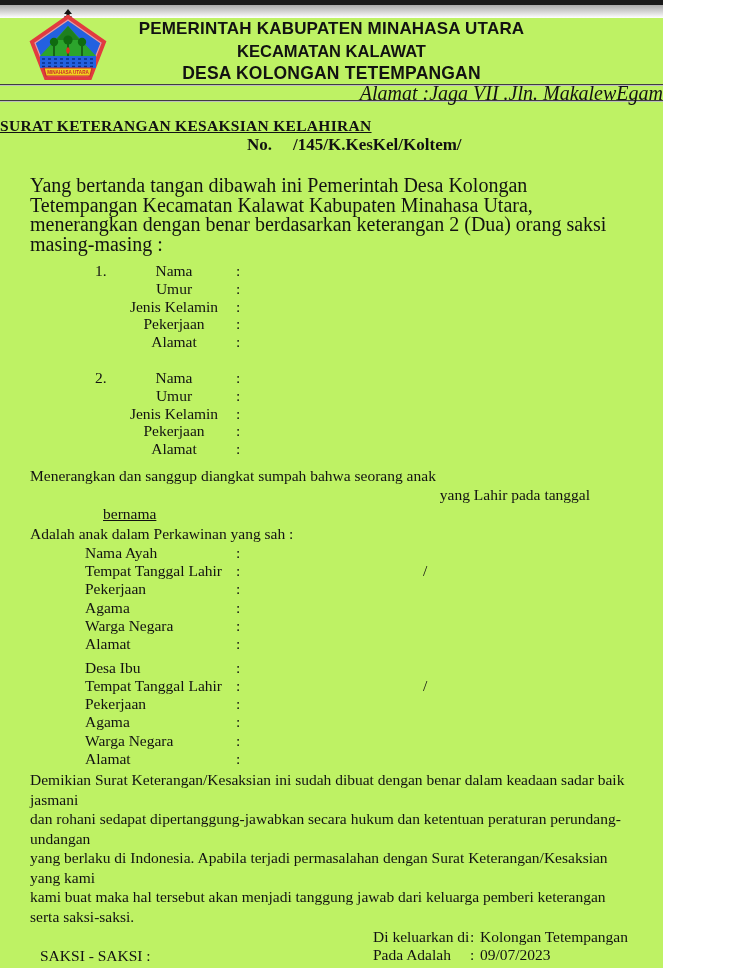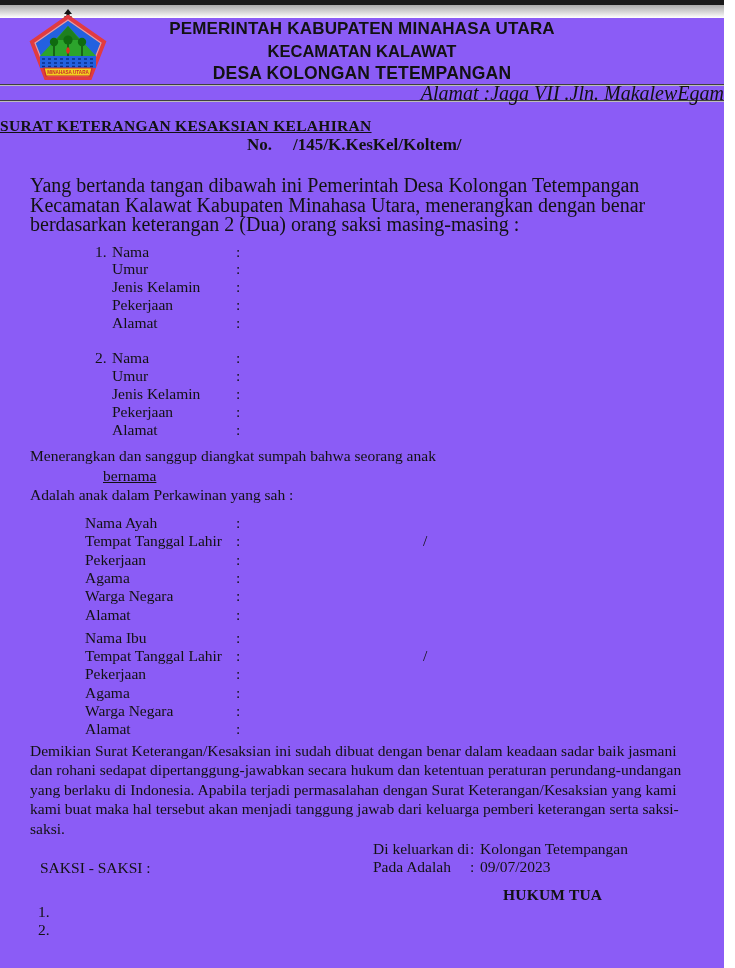--- a/index.html
+++ b/index.html
@@ -1,18 +1,18 @@
 <!DOCTYPE html>
 <html><head>
 <meta charset="utf-8">
 <style>
   * { margin:0; padding:0; box-sizing:border-box; }
   html,body { width:735px; height:968px; background:#ffffff; overflow:hidden;
               font-family:"Liberation Serif", serif; color:#121212; }
-  .page { position:relative; width:724px; height:968px; background:#8b5cf6; }
+  .page { position:relative; width:663px; height:968px; background:#bef264; }
 
   
   .topbar { height:5px; background:#191919; }
   .topshadow { height:13px; background:linear-gradient(#a9a9a9, #ffffff); }
 
   
   .header { position:relative; height:66px; text-align:center;
             font-family:"Liberation Sans", sans-serif; font-weight:bold; }
   .h-line1 { font-size:17px;   line-height:22px; letter-spacing:0.2px; }
   .h-line2 { font-size:16.5px; line-height:22px; }
@@ -31,31 +31,31 @@
   .no-gap { display:inline-block; width:21px; }
 
   .intro { margin:21px 32px 0 30px; font-size:20px; line-height:19.5px; }
 
   
   .wsection { margin-top:8px; }
   .wgroup { margin-left:95px; }
   .wgroup + .wgroup { margin-top:18px; }
   .frow { display:flex; height:17.8px; line-height:17.8px; font-size:15.5px; }
   .num { width:17px; }
-  .flabel { width:124px; }
+  .flabel { width:124px;text-align:center; }
   .colon { width:10px; }
   .fvalue { flex:1; }
 
   .statement { margin:8px 30px 0 30px; font-size:15.5px; line-height:19.2px; }
   .st-line1 { display:flex;flex-direction:column; }
   .st-right { margin-left:auto; margin-right:43px; }
   .st-line2 { padding-left:73px;text-decoration:underline; }
 
   .pgroup { margin-left:85px; }
-  .pgroup.father { margin-top:10px; }
+  .pgroup.father { margin-top:1px; }
   .pgroup.mother { margin-top:5px; }
   .prow { display:flex; height:18.3px; line-height:18.3px; font-size:15.5px; }
   .plabel { width:151px; }
   .pvalue { flex:1; }
   .slash { display:inline-block; margin-left:177px; }
 
   .closing { margin:2px 26px 0 30px; font-size:15.5px; line-height:19.5px; }
 
   
   .footer { position:relative; height:177px; font-size:15.5px; }
@@ -196,20 +196,21 @@
         <span class="flabel">Alamat</span>
         <span class="colon">:</span>
         <span class="fvalue"></span>
       </div>
     </div>
   </div>
 
   <div class="statement">
     <div class="st-line1">
       <span>Menerangkan dan sanggup diangkat sumpah bahwa seorang anak</span>
+      <span class="st-right">yang Lahir pada tanggal</span>
     </div>
     <div class="st-line2">bernama</div>
     <div class="st-line3">Adalah anak dalam Perkawinan yang sah :</div>
   </div>
 
   <div class="pgroup father">
     <div class="prow">
       <span class="plabel">Nama Ayah</span>
       <span class="colon">:</span>
       <span class="pvalue"></span>
@@ -236,21 +237,21 @@
     </div>
     <div class="prow">
       <span class="plabel">Alamat</span>
       <span class="colon">:</span>
       <span class="pvalue"></span>
     </div>
   </div>
 
   <div class="pgroup mother">
     <div class="prow">
-      <span class="plabel">Nama Ibu</span>
+      <span class="plabel">Desa Ibu</span>
       <span class="colon">:</span>
       <span class="pvalue"></span>
     </div>
     <div class="prow">
       <span class="plabel">Tempat Tanggal Lahir</span>
       <span class="colon">:</span>
       <span class="pvalue"><span class="slash">/</span></span>
     </div>
     <div class="prow">
       <span class="plabel">Pekerjaan</span>

